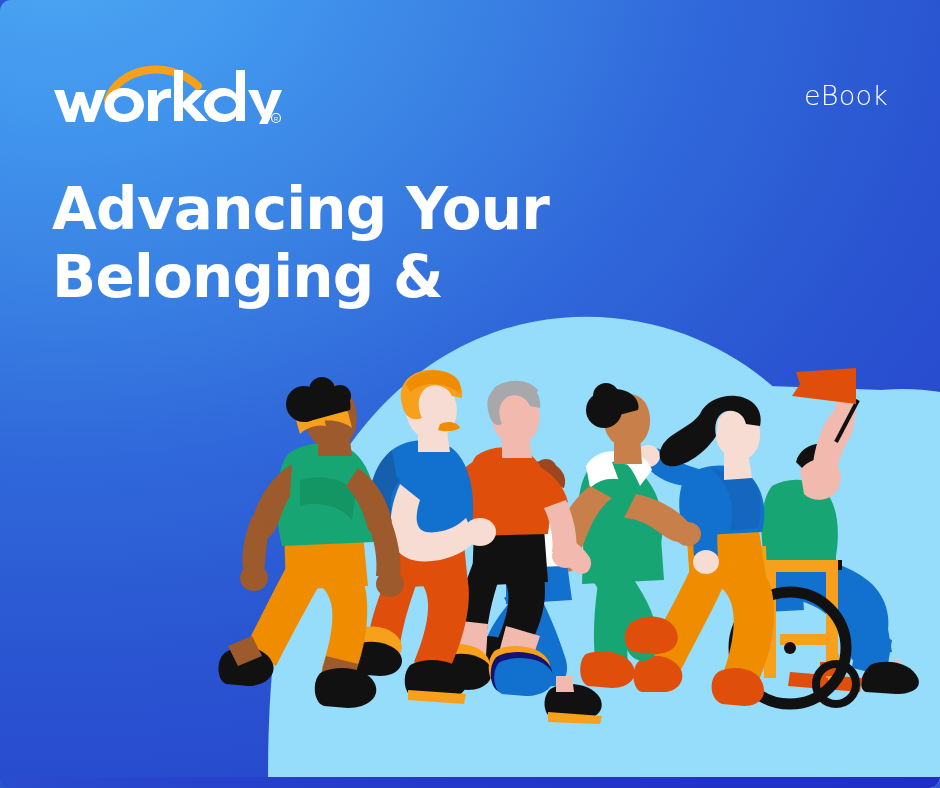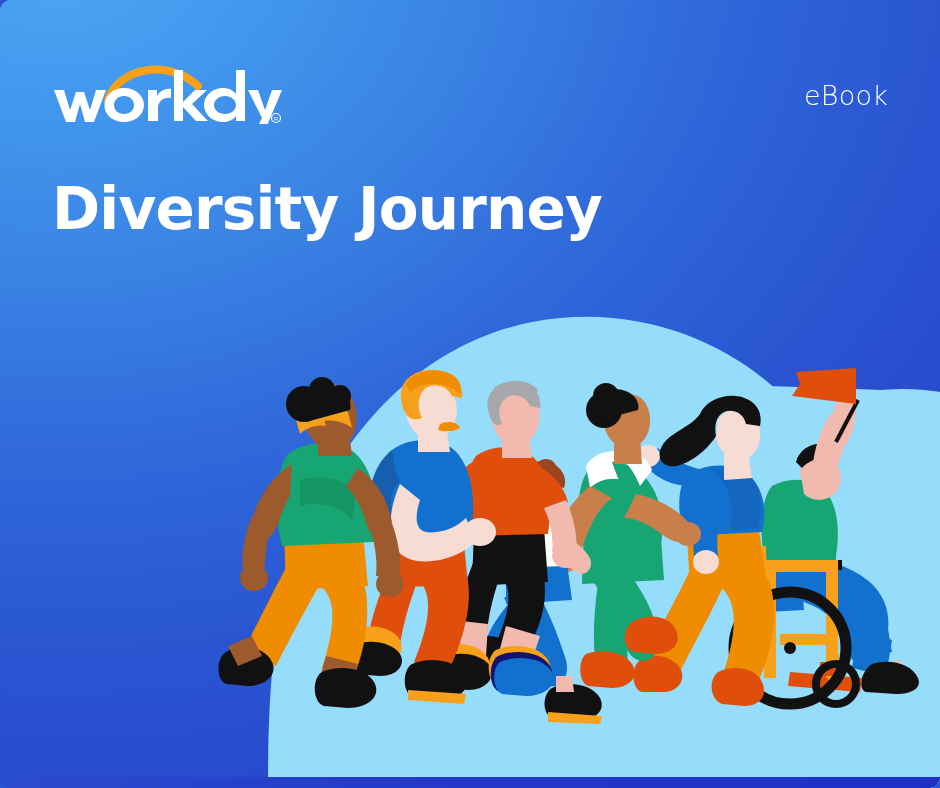--- a/index.html
+++ b/index.html
@@ -518,16 +518,16 @@
       </g>
 
       <circle cx="224" cy="66" r="4.5" fill="none" stroke="#FFFFFF" stroke-width="1.2"></circle>
       <text x="224" y="68.5" font-size="5.5" fill="#FFFFFF" text-anchor="middle" font-family="Liberation Sans, sans-serif">R</text>
     </svg>
   </div>
 
   <div class="ebook">eBook</div>
 
   <h1 class="title">
-    <span class="l">Diversity Journey</span>
+    <span class="l">Advancing Your Belonging &amp;</span>
   </h1>
 
 </div>
 
 </body></html>

